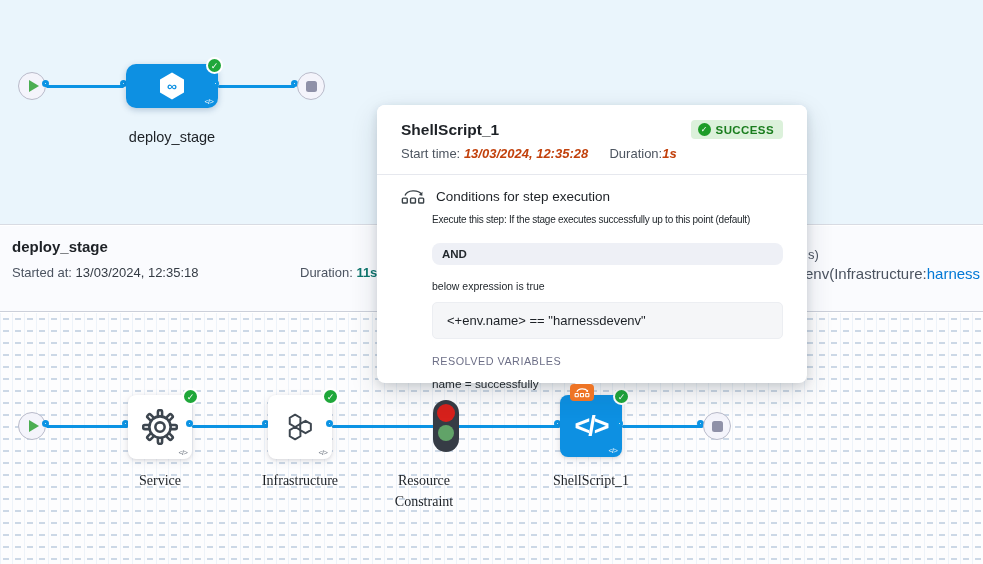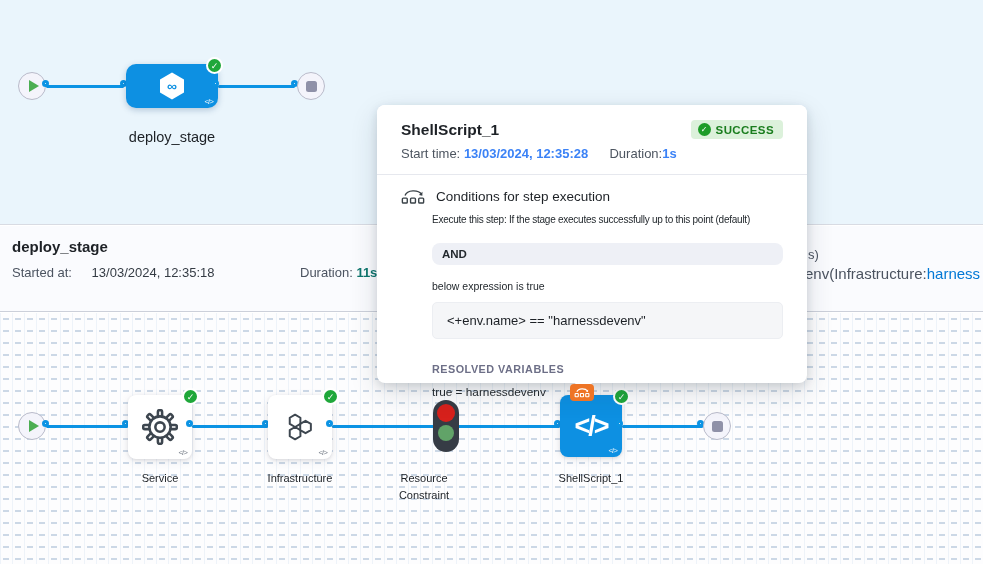--- a/index.html
+++ b/index.html
@@ -9,21 +9,21 @@
 
   
   .top-canvas { position:absolute; left:0; top:0; width:983px; height:225px;
     background:#eaf5fc; border-bottom:1px solid #d8dbe3; }
 
   
   .stage-bar { position:absolute; left:0; top:226px; width:983px; height:86px;
     background:#fafbfe; border-bottom:1px solid #ccd0da; }
   .bar-title { position:absolute; left:12px; top:12px; font-size:15px; font-weight:bold; color:#1d2126; }
   .bar-meta  { position:absolute; left:12px; top:39px; font-size:13px; color:#4b5360; }
-  .bar-meta .val { color:#343b44; font-weight:500;margin-left:16px; }
+  .bar-meta .val { color:#343b44; font-weight:500; }
   .bar-duration { position:absolute; left:300px; top:39px; font-size:13px; color:#4b5360; }
   .bar-duration .val { color:#0f766e; font-weight:bold; }
   .clip1 { position:absolute; left:808px; top:21px; font-size:13px; color:#4b5360; white-space:nowrap; }
   .clip2 { position:absolute; left:805px; top:39px; font-size:15px; color:#4b5360; white-space:nowrap;text-align:right; }
   .clip2 .lnk { color:#0278d5; }
 
   
   .exec-canvas { position:absolute; left:0; top:313px; width:983px; height:251px;
     background-color:#fdfdfe;
     background-image:
@@ -63,50 +63,50 @@
 
   .traffic { position:absolute; left:433px; top:87px; width:26px; height:52px;
     background:#363c45; border-radius:13px; }
   .traffic .red   { position:absolute; left:4px; top:4px;  width:18px; height:18px; border-radius:50%; background:#d7211c; }
   .traffic .green { position:absolute; left:5px; top:25px; width:16px; height:16px; border-radius:50%; background:#61a368; }
 
   .cond-badge { position:absolute; left:570px; top:71px; width:24px; height:17px;
     background:#ee7425; border-radius:4px; z-index:11;
     display:flex; align-items:center; justify-content:center; }
 
-  .step-label { position:absolute; top:157px; text-align:center; font-size:11px; color:#1d2126; line-height:1.5; }
+  .step-label { position:absolute; top:157px; text-align:center; font-size:14px; color:#1d2126; line-height:1.5;font-family:Liberation Serif, serif; }
 
   
   .popup { position:absolute; left:377px; top:105px; width:430px; height:278px;
     background:#fff; border-radius:8px; z-index:10; overflow:visible;
     box-shadow:0 3px 10px rgba(30,40,60,.14), 0 10px 28px rgba(30,40,60,.14); }
   .popup-tail { position:absolute; left:200px; bottom:-6px; width:13px; height:13px;
     background:#fff; transform:rotate(45deg); z-index:-1; }
   .popup-head { padding:15px 24px 13px; border-bottom:1px solid #e6e8ee; border-radius:8px 8px 0 0; background:#fff; }
   .popup-title-row { display:flex; align-items:center; justify-content:space-between; }
   .popup-title { font-size:15.5px; font-weight:bold; color:#1d2126; }
   .status-badge { display:flex; align-items:center; gap:5px; background:#dcf1db;
     border-radius:4px; padding:3px 9px 3px 7px; }
   .status-badge .dot { width:13px; height:13px; border-radius:50%; background:#1d9c28;
     color:#fff; font-size:8px; font-weight:bold; display:flex; align-items:center; justify-content:center; }
   .status-badge .txt { font-size:11.5px; font-weight:bold; color:#1a7d1e; letter-spacing:.4px; }
   .popup-sub { margin-top:7px; font-size:13px; color:#4d5560; }
-  .popup-sub .val { color:#3b82f6; font-weight:600; }
+  .popup-sub .val { color:#c2410c; font-weight:600;font-style:italic; }
   .popup-sub .sep { display:inline-block; width:14px; }
   .popup-body { padding:13px 24px 0; }
   .cond-head { display:flex; align-items:center; gap:11px; }
   .cond-head .title { font-size:13.5px; font-weight:normal; color:#1d2126; }
   .cond-indent { margin-left:31px; margin-top:9px; }
   .exec-line { font-size:10px; letter-spacing:-0.25px; color:#23292e; white-space:nowrap; }
   .and-chip { margin-top:18px; background:#eef0f6; border-radius:8px; padding:5px 10px;
     font-size:11.5px; font-weight:bold; color:#23292e; }
   .below-line { margin-top:15px; font-size:10.5px; color:#23292e; }
   .expr-box { margin-top:10px; background:#f5f6f8; border:1px solid #eceef2; border-radius:5px;
     padding:10px 14px; font-size:13px; color:#1d2126; }
-  .resolved-label { margin-top:24px; font-size:10.8px; font-weight:bold; color:#6d6f87; letter-spacing:.5px; }
+  .resolved-label { margin-top:16px; font-size:10.8px; font-weight:normal; color:#6d6f87; letter-spacing:.5px; }
   .resolved-value { margin-top:10px; font-size:11.8px; color:#23292e; }
 </style>
 </head>
 <body>
 
 <div class="page">
 
   <div class="top-canvas">
     <div class="edge" style="left:46px; top:84.5px; width:78px;"></div>
     <div class="edge" style="left:218px; top:84.5px; width:77px;"></div>
@@ -259,18 +259,18 @@
           <polygon points="19.8,7.4 16.6,6.6 19.9,3.6" fill="#394147"></polygon>
         </svg>
         <span class="title">Conditions for step execution</span>
       </div>
       <div class="cond-indent">
         <div class="exec-line">Execute this step: If the stage executes successfully up to this point (default)</div>
         <div class="and-chip">AND</div>
         <div class="below-line">below expression is true</div>
         <div class="expr-box">&lt;+env.name&gt; == "harnessdevenv"</div>
         <div class="resolved-label">RESOLVED VARIABLES</div>
-        <div class="resolved-value">true = harnessdevenv</div>
+        <div class="resolved-value">name = successfully</div>
       </div>
     </div>
   </div>
 
 </div>
 
 </body></html>

